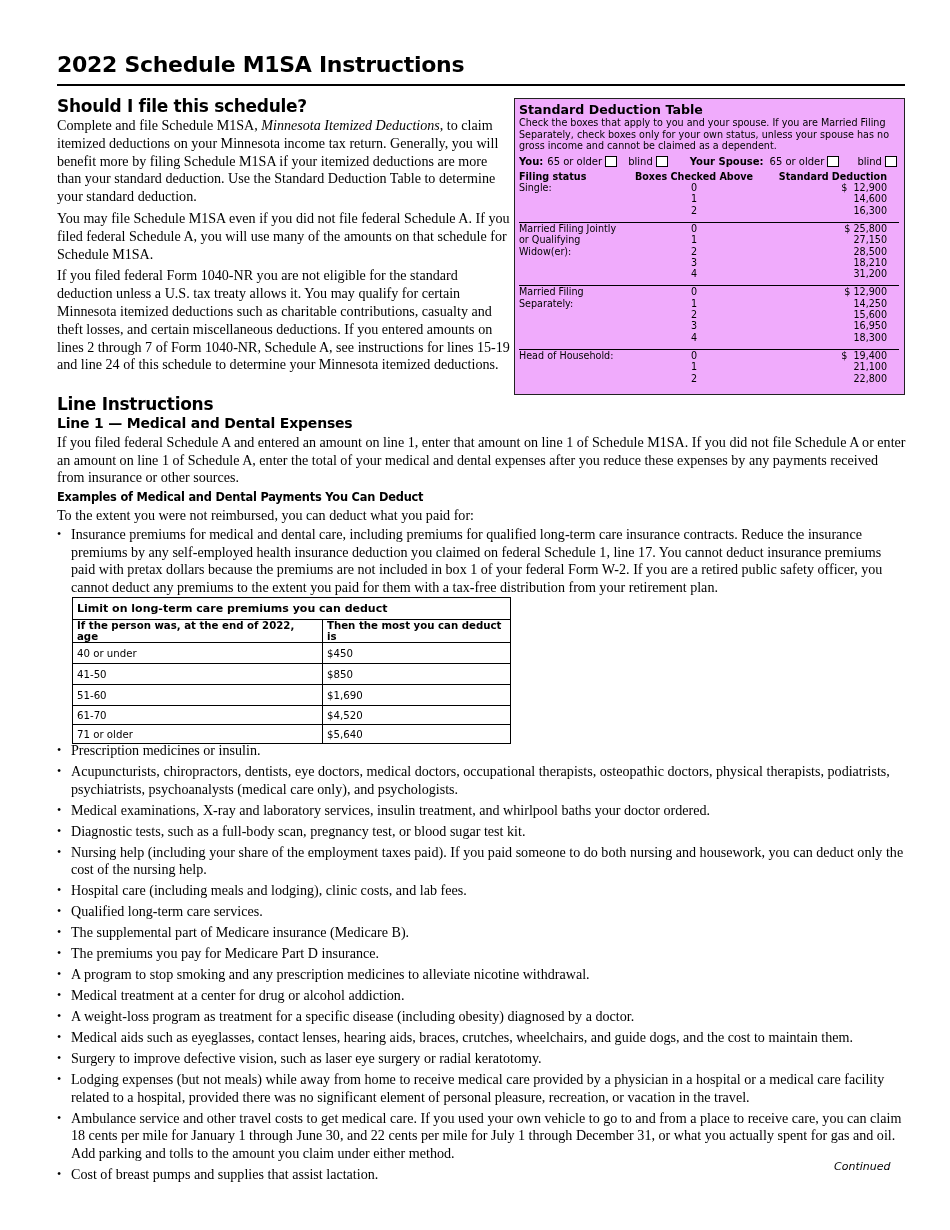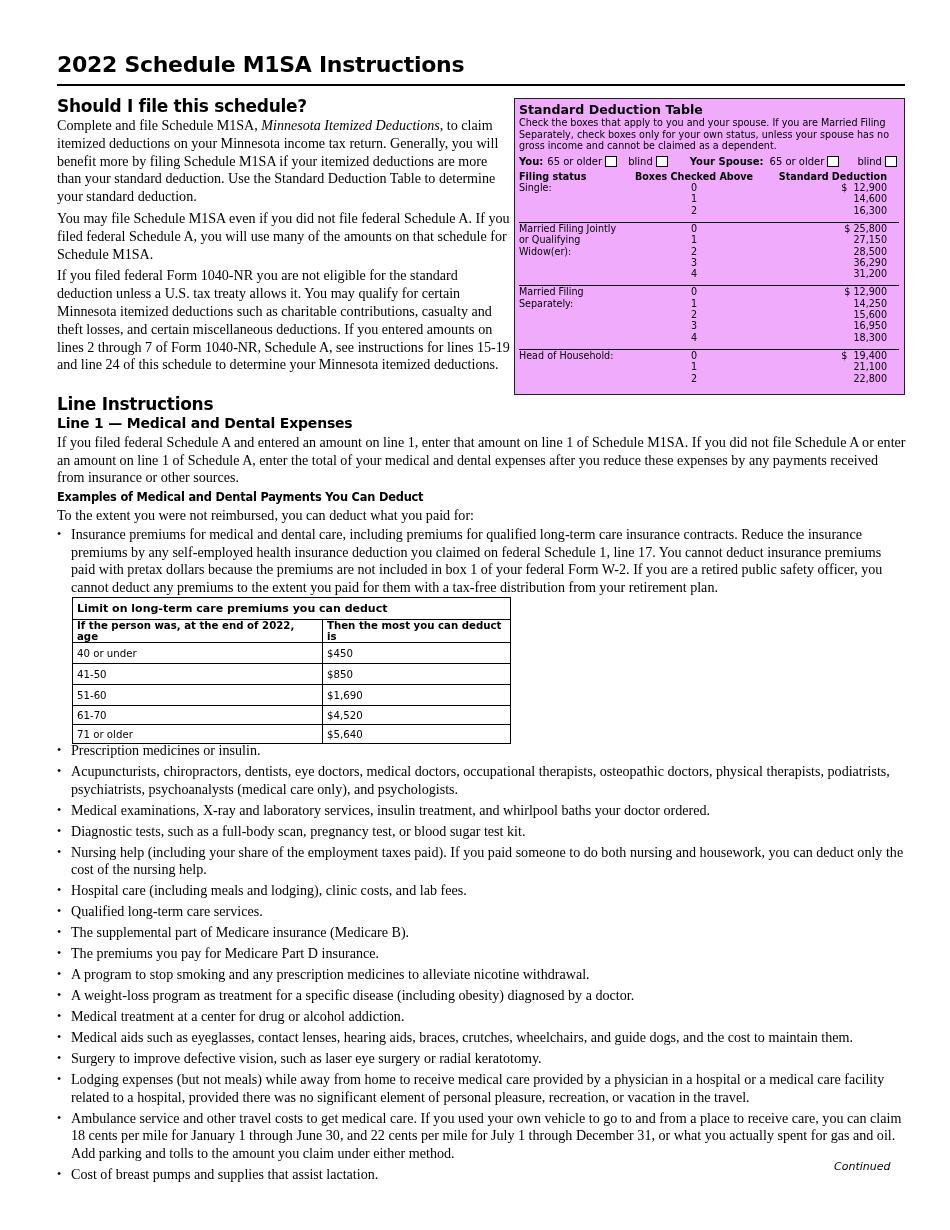--- a/index.html
+++ b/index.html
@@ -115,21 +115,21 @@
           <div>0</div>
           <div>1</div>
           <div>2</div>
           <div>3</div>
           <div>4</div>
         </div>
         <div class="amts">
           <div style="white-space: pre;">$ 25,800</div>
           <div style="white-space: pre;">27,150</div>
           <div style="white-space: pre;">28,500</div>
-          <div style="white-space: pre;">36,290</div>
+          <div style="white-space: pre;">18,210</div>
           <div style="white-space: pre;">31,200</div>
         </div>
       </div>
       <div class="sd-group sep">
         <div class="st" style="width: 110px;">Married Filing Separately:</div>
         <div class="nums">
           <div>0</div>
           <div>1</div>
           <div>2</div>
           <div>3</div>
@@ -205,22 +205,22 @@
     <li>Prescription medicines or insulin.</li>
     <li>Acupuncturists, chiropractors, dentists, eye doctors, medical doctors, occupational therapists, osteopathic doctors, physical therapists, podiatrists, psychiatrists, psychoanalysts (medical care only), and psychologists.</li>
     <li>Medical examinations, X-ray and laboratory services, insulin treatment, and whirlpool baths your doctor ordered.</li>
     <li>Diagnostic tests, such as a full-body scan, pregnancy test, or blood sugar test kit.</li>
     <li>Nursing help (including your share of the employment taxes paid). If you paid someone to do both nursing and housework, you can deduct only the cost of the nursing help.</li>
     <li>Hospital care (including meals and lodging), clinic costs, and lab fees.</li>
     <li>Qualified long-term care services.</li>
     <li>The supplemental part of Medicare insurance (Medicare B).</li>
     <li>The premiums you pay for Medicare Part D insurance.</li>
     <li>A program to stop smoking and any prescription medicines to alleviate nicotine withdrawal.</li>
+    <li>Medical treatment at a center for drug or alcohol addiction.</li>
     <li>A weight-loss program as treatment for a specific disease (including obesity) diagnosed by a doctor.</li>
-    <li>Medical treatment at a center for drug or alcohol addiction.</li>
     <li>Medical aids such as eyeglasses, contact lenses, hearing aids, braces, crutches, wheelchairs, and guide dogs, and the cost to maintain them.</li>
     <li>Surgery to improve defective vision, such as laser eye surgery or radial keratotomy.</li>
     <li>Lodging expenses (but not meals) while away from home to receive medical care provided by a physician in a hospital or a medical care facility related to a hospital, provided there was no significant element of personal pleasure, recreation, or vacation in the travel.</li>
     <li>Ambulance service and other travel costs to get medical care. If you used your own vehicle to go to and from a place to receive care, you can claim 18 cents per mile for January 1 through June 30, and 22 cents per mile for July 1 through December 31, or what you actually spent for gas and oil. Add parking and tolls to the amount you claim under either method.</li>
     <li>Cost of breast pumps and supplies that assist lactation.</li>
   </ul>
 
 <div class="continued">Continued</div>
 
 </body></html>

